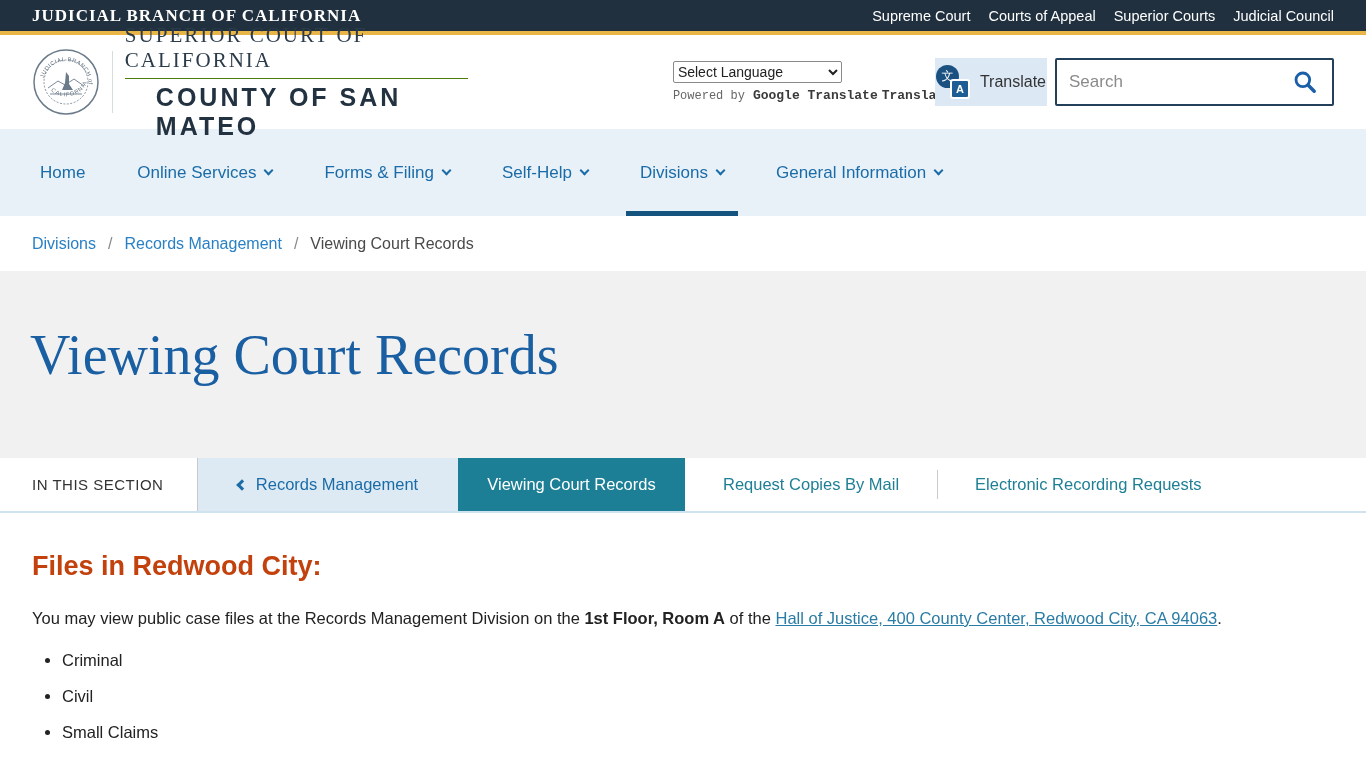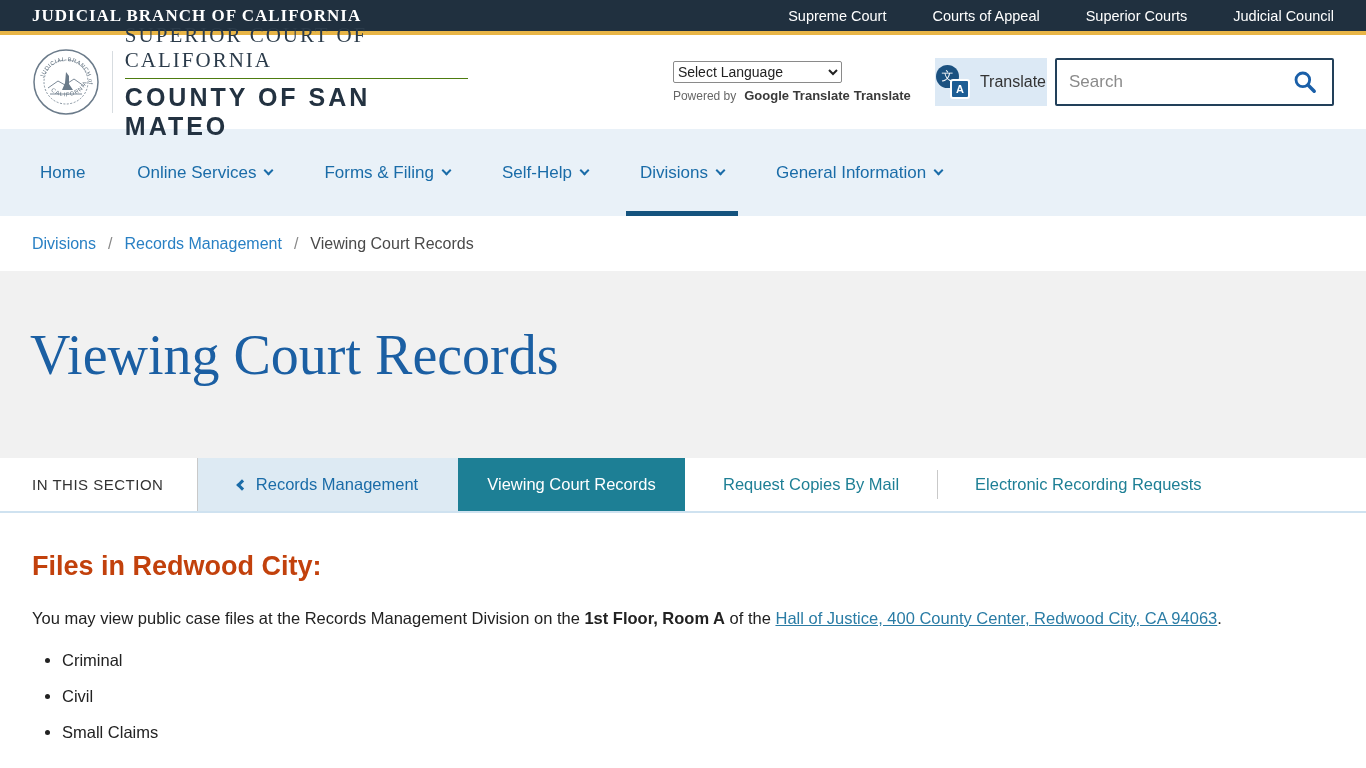--- a/index.html
+++ b/index.html
@@ -4,37 +4,37 @@
 <style>
   * { margin:0; padding:0; box-sizing:border-box; }
   html,body { width:1366px; height:768px; overflow:hidden; background:#fff;
     font-family:"Liberation Sans", sans-serif; }
 
   
   .topbar { height:35px; background:#20303f; display:flex; align-items:center;
     justify-content:space-between; padding:0 32px; border-bottom:4px solid #e8b546; }
   .topbar-brand { color:#fff; font-family:"Liberation Serif", serif; font-size:17px;
     letter-spacing:1px; font-weight:bold; }
-  .topbar-links { display:flex; gap:46px; }
+  .topbar-links { display:flex; gap:18px; }
   .topbar-links a { color:#fff; font-size:14.5px; text-decoration:none; }
 
   
   .header { height:94px; background:#fff; display:flex; align-items:center; padding:0 32px; }
   .logo-wrap { display:flex; align-items:center; gap:12px; }
   .seal { width:68px; height:68px; flex:0 0 auto; }
   .logo-divider { width:1px; height:62px; background:#d7dce0; }
   .site-name .line1 { font-family:"Liberation Serif", serif; font-size:21px;
     letter-spacing:2px; color:#2b3b4a; padding-bottom:5px; border-bottom:1px solid #4d7c0f; }
   .site-name .line2 { font-size:25px; font-weight:bold; letter-spacing:3px;
-    color:#233241; padding-top:4px; }
+    color:#233241; padding-top:4px;margin-left:31px; }
 
   .translate-widget { margin-left:205px; width:232px; }
   .lang-select { width:169px; height:22px; font-size:14px; color:#222;
     border:1px solid #8a8a8a; border-radius:2px; background:#fff; }
-  .powered-row { display:flex; align-items:center; gap:4px; margin-top:5px; white-space:nowrap; }
+  .powered-row { display:flex; align-items:center; gap:4px; margin-top:5px; white-space:nowrap;font-family:Liberation Mono, monospace; }
   .powered-by { font-size:12px; color:#666; }
   .gt-logo-broken { width:16px; height:14px; }
   .gt-name { font-size:13px; font-weight:bold; color:#3a3a3a; }
   .gt-extra { font-size:13px; font-weight:bold; color:#3a3a3a; }
 
   .translate-btn { margin-left:30px; width:126px; height:48px; background:#dce9f5;
     border:none; display:flex; align-items:center; justify-content:center; gap:10px;
     cursor:pointer; }
   .gt-icon { position:relative; width:34px; height:34px; flex:0 0 auto; }
   .gt-circle { position:absolute; top:0; left:0; width:23px; height:23px; border-radius:50%;

